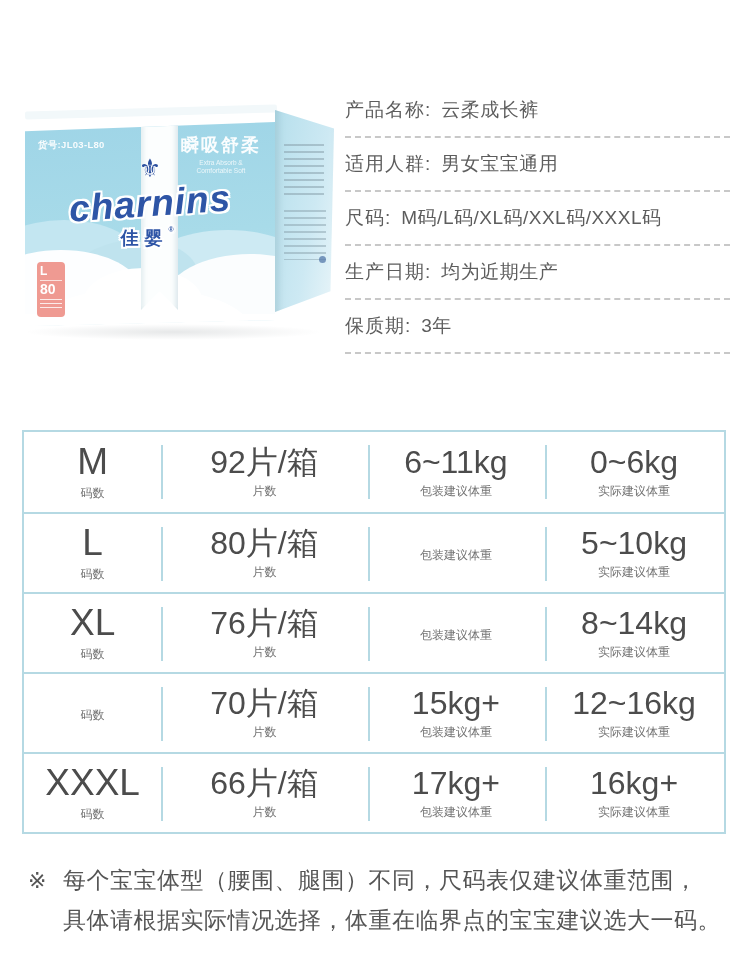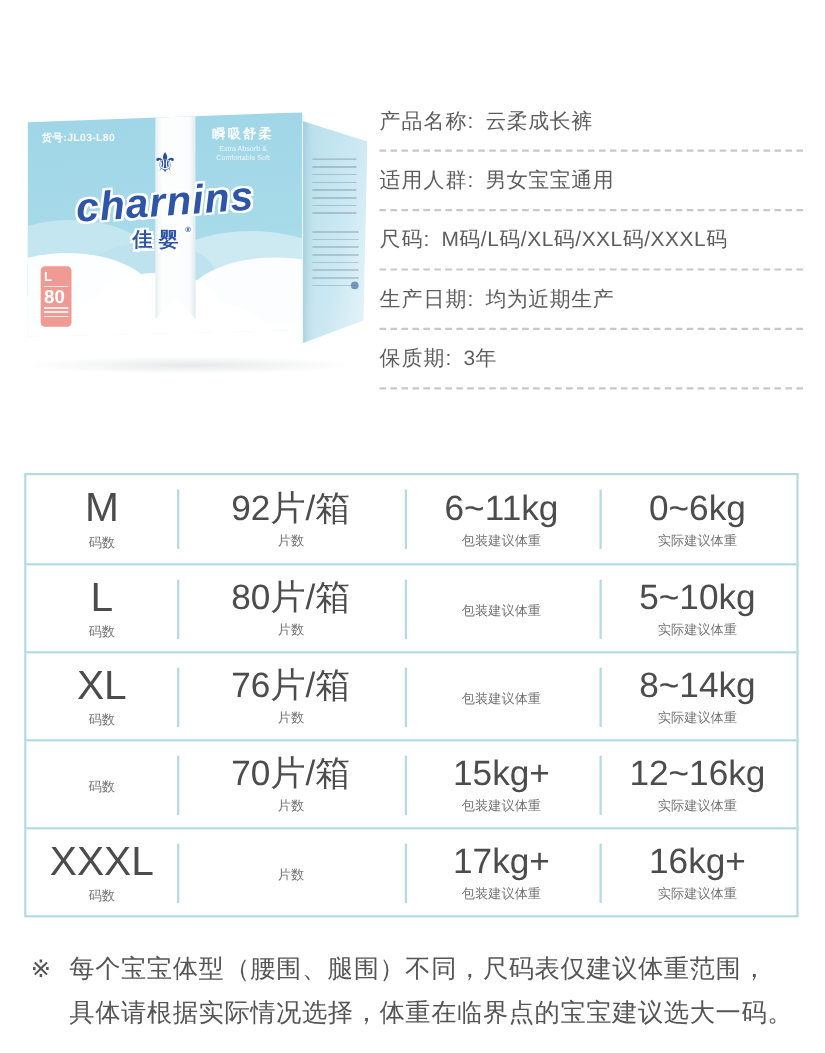--- a/index.html
+++ b/index.html
@@ -6,57 +6,57 @@
   html,body { background:#fff; }
   body { font-family:"Liberation Sans","DejaVu Sans",sans-serif; }
   .page { position:relative; width:750px; height:957px; background:#fff; overflow:hidden; margin:0 auto; }
 
   
   .box-wrap { position:absolute; left:15px; top:98px; width:325px; height:242px; }
   .box-shadow { position:absolute; left:8px; bottom:0px; width:300px; height:16px;
     background:radial-gradient(ellipse at center, rgba(80,90,95,.14) 0%, rgba(80,90,95,0) 70%); }
   .box-top { position:absolute; left:10px; top:10px; width:252px; height:8px;
     background:#f2f8fa; transform:rotate(-1.6deg); border-radius:2px; }
-  .box-front { position:absolute; left:10px; top:4px; width:250px; height:204px;
+  .box-front { position:absolute; left:10px; top:24px; width:250px; height:204px;
     clip-path:polygon(0% 4.5%, 100% 0%, 100% 97%, 0% 100%);
     background:linear-gradient(176deg,#9fd5e7 0%, #a8dbe9 55%, #bfe4ef 100%); }
   .cloud { position:absolute; border-radius:50%; }
   .cf1 { left:-36px; top:98px;  width:150px; height:76px; background:#c3e6f1; }
   .cf2 { left:118px; top:108px; width:170px; height:84px; background:#cdeaf3; }
   .cf3 { left:52px;  top:118px; width:120px; height:64px; background:#bfe3ee; }
   .cw1 { left:-44px; top:128px; width:160px; height:84px; background:#fdfeff; }
   .cw2 { left:58px;  top:146px; width:120px; height:70px; background:#ffffff; }
   .cw3 { left:140px; top:132px; width:170px; height:92px; background:#fbfdfe; }
   .cw4 { left:6px;   top:166px; width:220px; height:84px; background:#ffffff; }
   .cloud-floor { position:absolute; left:0; right:0; bottom:0; height:12px; background:#fff; }
   .ribbon { position:absolute; left:116px; top:0; width:37px; height:188px; background:#fcfefe;
     clip-path:polygon(0 0, 100% 0, 100% 100%, 50% 90%, 0 100%);
     box-shadow:inset -3px 0 4px rgba(140,175,190,.25), inset 3px 0 4px rgba(140,175,190,.18); }
   .item-code { position:absolute; left:13px; top:17px; font-size:9.5px; letter-spacing:.3px;
     color:rgba(255,255,255,.92); font-weight:bold; }
   .slogan { position:absolute; right:6px; top:11px; width:96px; text-align:center;
     color:rgba(255,255,255,.95); }
-  .slogan-cn { font-size:12px; font-weight:bold; letter-spacing:2px; }
+  .slogan-cn { font-size:18px; font-weight:bold; letter-spacing:2px; }
   .slogan-en { font-size:6.5px; line-height:8px; color:rgba(255,255,255,.8); margin-top:2px; }
   .logo { position:absolute; left:0; right:0; top:34px; text-align:center; }
   .fleur { font-size:25px; line-height:25px; color:#2b4f9f;
     text-shadow:0 0 2px rgba(255,255,255,.6); }
   .brand { display:inline-block; font-size:37px; font-weight:bold; font-style:italic;
     color:#2e55a6; letter-spacing:1px; transform:rotate(-4deg); margin-top:2px;
     text-shadow:-2px -2px 0 #fff,2px -2px 0 #fff,-2px 2px 0 #fff,2px 2px 0 #fff,
       0 -2px 0 #fff,0 2px 0 #fff,-2px 0 0 #fff,2px 0 0 #fff; }
   .brand-cn { font-size:18px; font-weight:bold; color:#2e55a6; letter-spacing:6px; margin-top:1px;
     text-shadow:-2px -2px 0 #fff,2px -2px 0 #fff,-2px 2px 0 #fff,2px 2px 0 #fff,
       0 -2px 0 #fff,0 2px 0 #fff,-2px 0 0 #fff,2px 0 0 #fff; }
   .brand-reg { font-size:7px; vertical-align:top; color:#2e55a6; }
   .sticker { position:absolute; left:12px; top:140px; width:28px; height:55px;
     background:#ef9a92; border-radius:4px; padding:3px 3px; text-align:left; }
   .sticker-size { font-size:12px; font-weight:bold; color:#fff; line-height:12px; }
   .sticker-rule { border-top:1px solid rgba(255,255,255,.7); margin:3px 0; }
-  .sticker-count { font-size:17px; font-weight:bold; color:#fff; line-height:11px; }
+  .sticker-count { font-size:14px; font-weight:bold; color:#fff; line-height:11px; }
   .sticker-bars { margin-top:4px; height:10px;
     background:repeating-linear-gradient(180deg, rgba(255,255,255,.8) 0 1.5px, transparent 1.5px 4px); }
   .box-side { position:absolute; left:260px; top:10px; width:59px; height:206px;
     clip-path:polygon(0 1%, 100% 10%, 94% 89%, 0 99%);
     background:linear-gradient(100deg,#b6dfec 0%, #cde9f3 60%, #e9f5f9 100%);
     box-shadow:inset 4px 0 6px rgba(110,150,165,.25); }
   .side-text { position:absolute; left:9px; top:36px; width:40px; height:56px; opacity:.55;
     background:repeating-linear-gradient(180deg,#8aa2ad 0 1.5px, transparent 1.5px 7px); }
   .side-text2 { position:absolute; left:9px; top:102px; width:42px; height:50px; opacity:.5;
     background:repeating-linear-gradient(180deg,#8aa2ad 0 1.5px, transparent 1.5px 7px); }
@@ -249,20 +249,21 @@
       <div class="vdiv vd2"></div>
       <div class="vdiv vd3"></div>
     </div>
 
     <div class="trow">
       <div class="cell c-size">
         <div class="big">XXXL</div>
         <div class="small">码数</div>
       </div>
       <div class="cell c-pieces">
+        <div class="big">66片/箱</div>
         <div class="small">片数</div>
       </div>
       <div class="cell c-pkg">
         <div class="big">17kg+</div>
         <div class="small">包装建议体重</div>
       </div>
       <div class="cell c-actual">
         <div class="big">16kg+</div>
         <div class="small">实际建议体重</div>
       </div>

